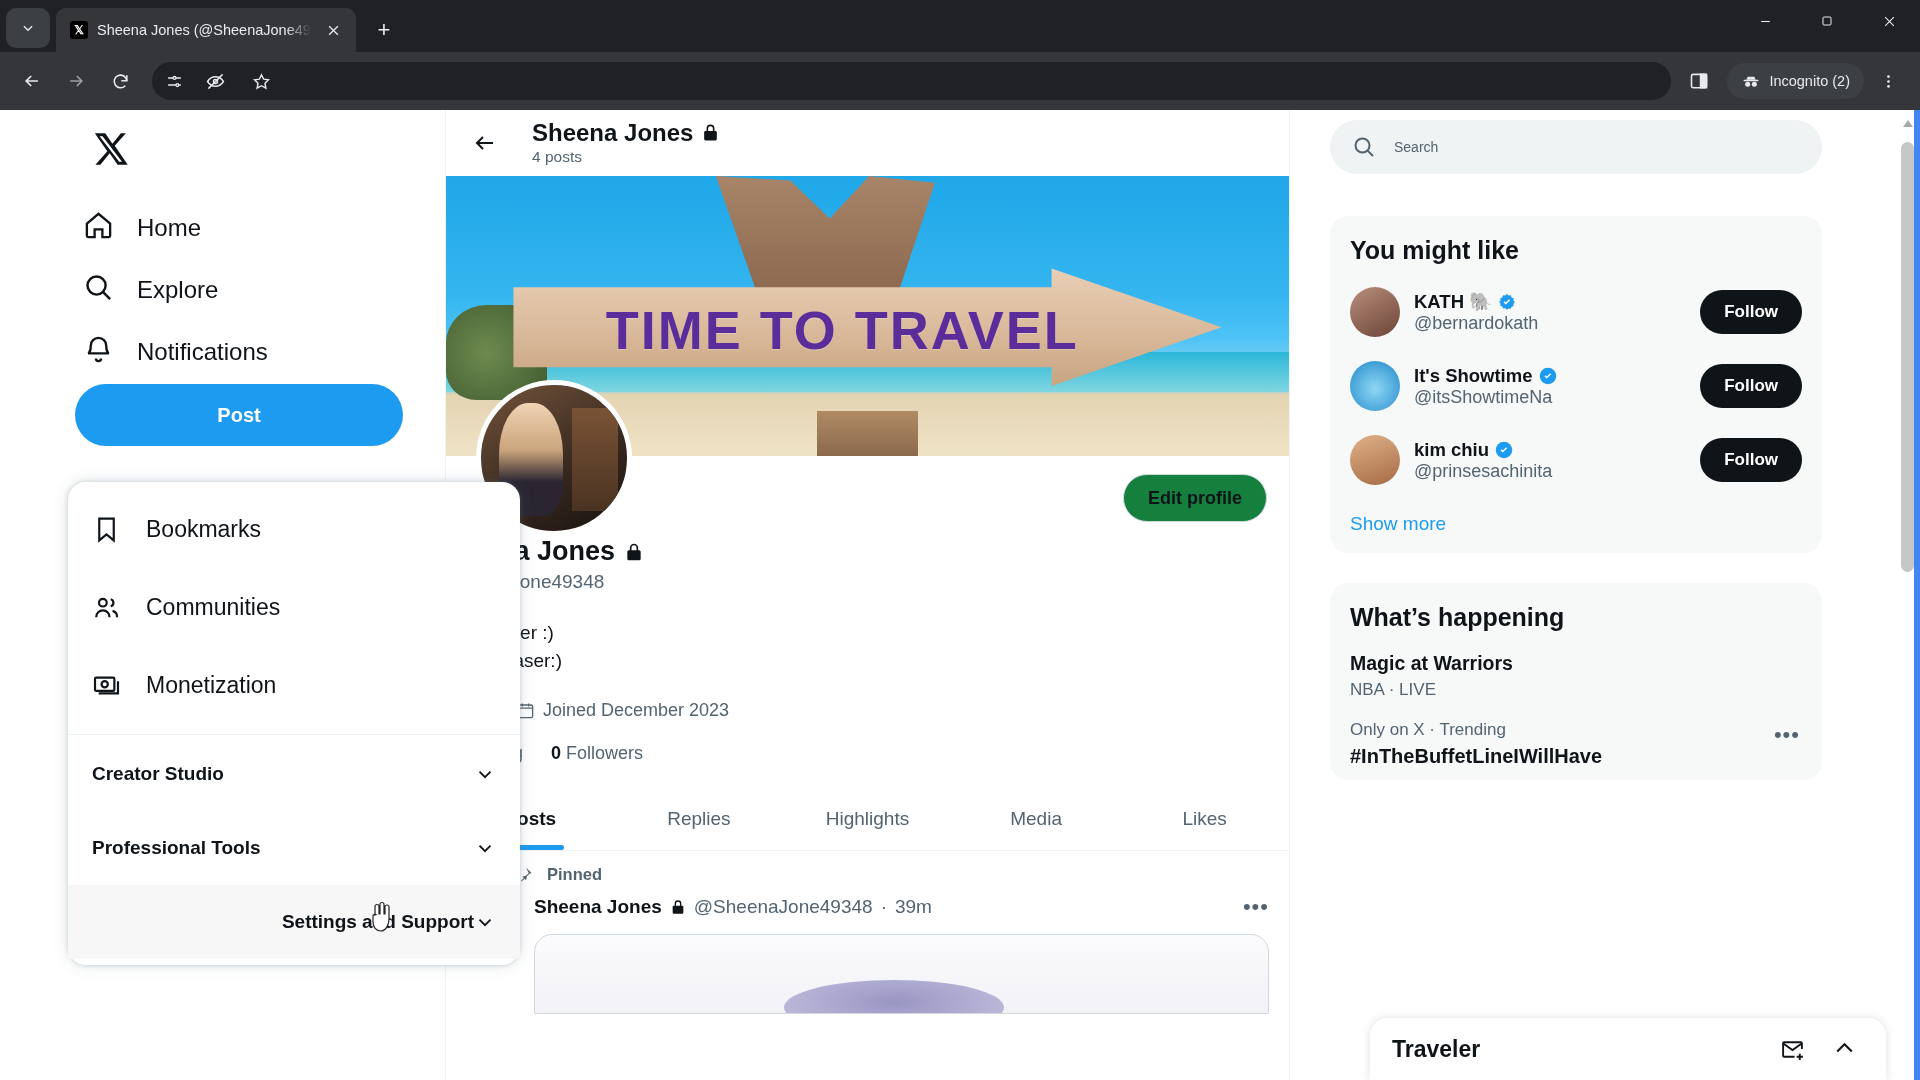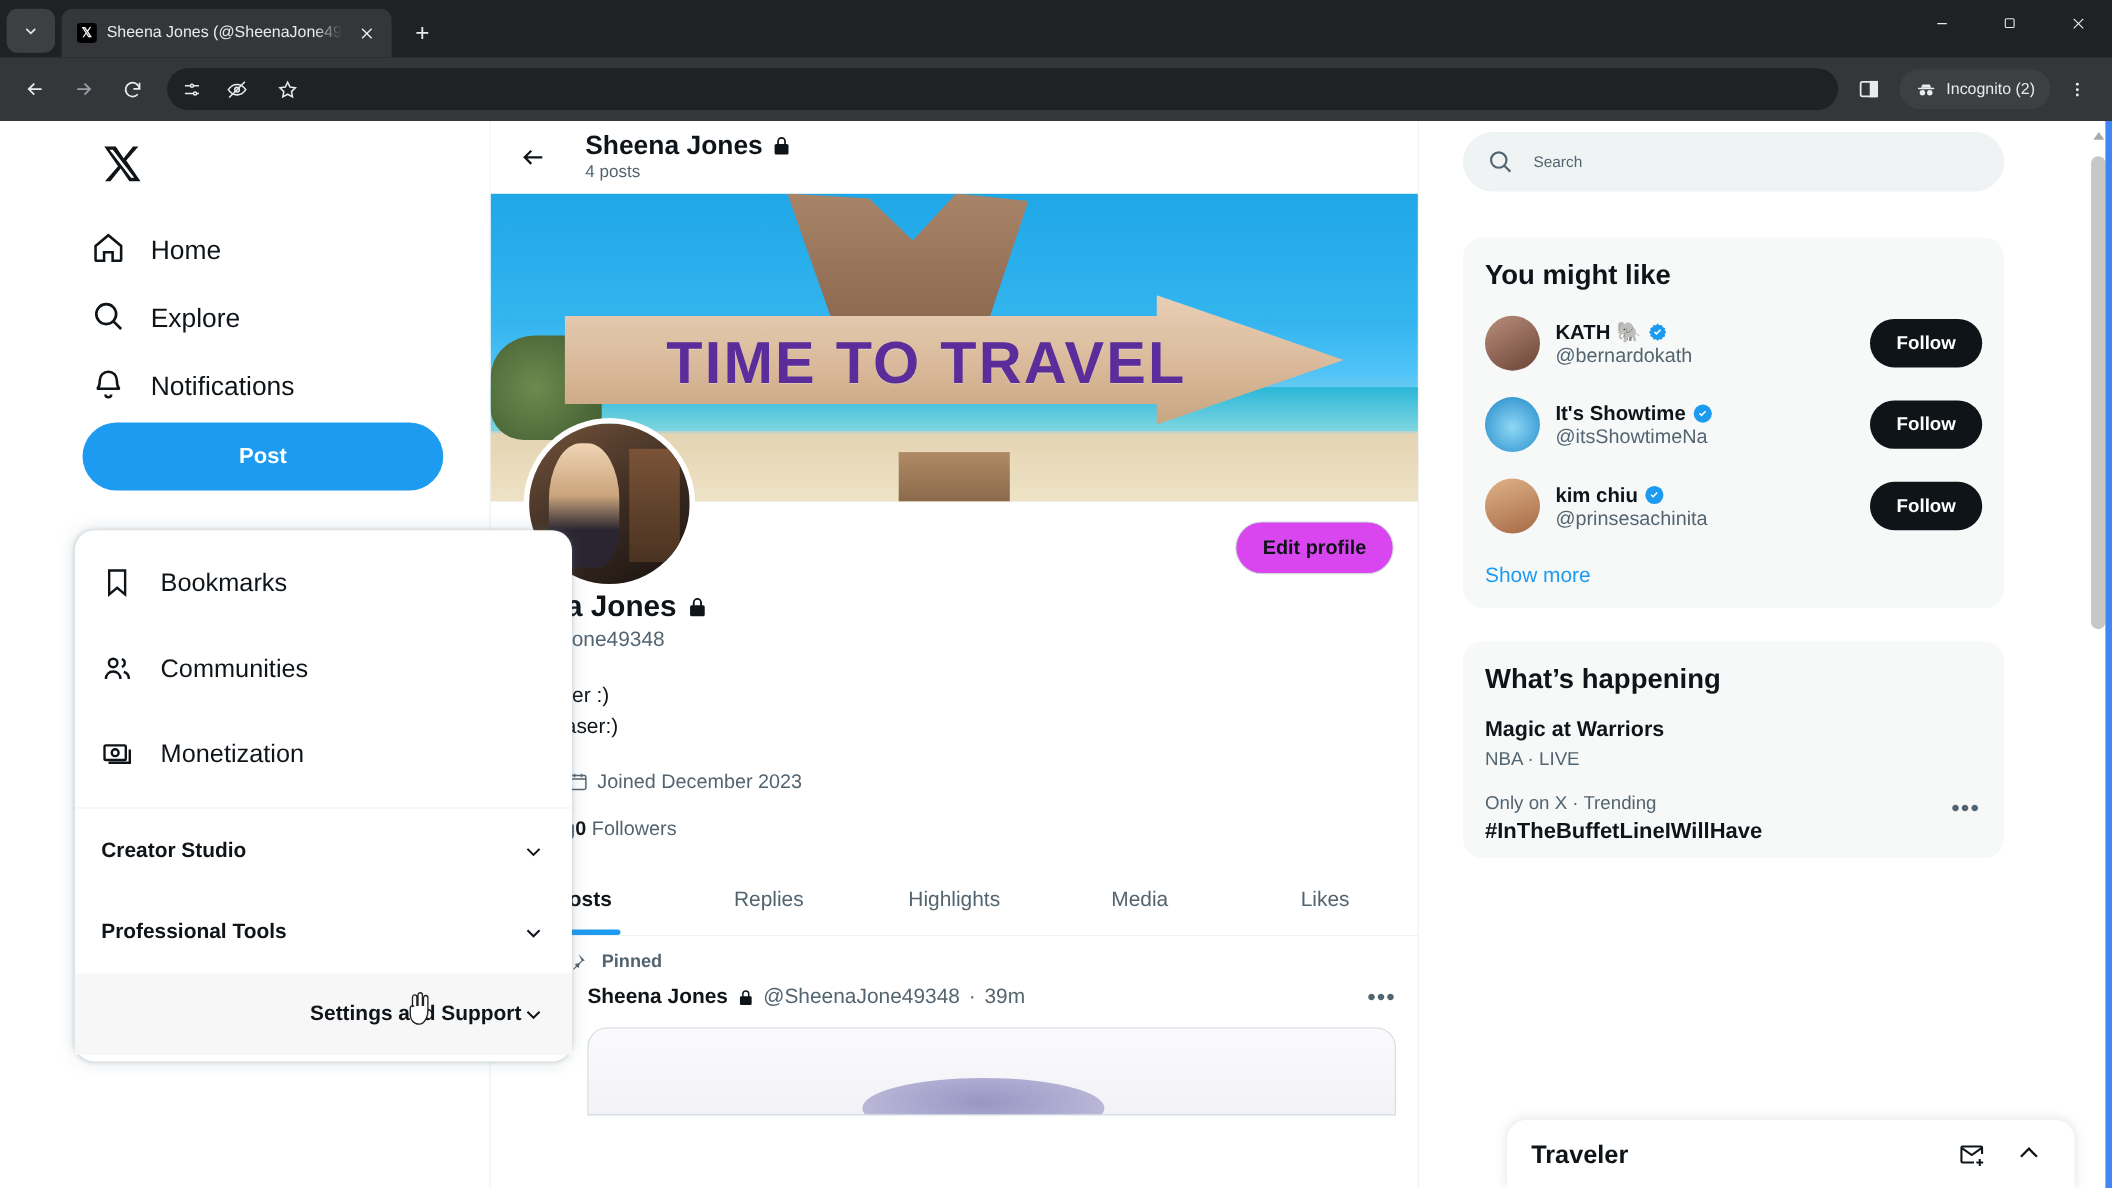--- a/index.html
+++ b/index.html
@@ -152,29 +152,29 @@
     background: linear-gradient(150deg,#74543c,#3a2a20 55%,#191210);
   }
   .avatar-big::after { content:""; position:absolute; left:12%; top:12%; width:44%; height:78%;
     background: linear-gradient(180deg,#f0d4b4 0%,#caa47c 42%,#2a2530 70%); border-radius: 45% 45% 30% 30%; }
   .avatar-big .doorway { position:absolute; right:6%; top:16%; width:32%; height:70%;
     background: linear-gradient(180deg,#7a5336,#4a3322); }
 
   .profile-actions { display:flex; justify-content:flex-end; padding-top: 18px; height: 74px; }
   .edit-profile {
     height: 48px; padding: 0 24px; border-radius: 26px; border:1px solid #cfd9de;
-    background:#d946ef; color:#0f1419; font-size: 18px; font-weight: bold;
+    background:#15803d; color:#0f1419; font-size: 18px; font-weight: bold;
     font-family: "Liberation Sans", sans-serif; display:flex; align-items:center;
   }
   .prof-name { font-size: 27px; font-weight: bold; color:#0f1419; display:flex; align-items:center; gap:9px; margin-top: 6px; }
   .prof-handle { font-size: 19px; color:#536471; margin-top: 4px; }
   .prof-bio { font-size: 19px; color:#0f1419; margin-top: 26px; line-height: 1.45; }
   .prof-meta { display:flex; align-items:center; gap: 10px; margin-top: 26px; color:#536471; font-size: 18px; }
   .prof-meta .grp { display:flex; align-items:center; gap: 8px; }
-  .prof-stats { display:flex; margin-top: 22px; font-size: 18px; color:#536471; }
+  .prof-stats { display:flex; gap: 28px; margin-top: 22px; font-size: 18px; color:#536471; }
   .prof-stats b { color:#0f1419; }
 
   .tabs { display:flex; border-bottom: 1px solid #eff3f4; margin-top: 24px; }
   .tabs .tabx { flex: 1 1 0; height: 62px; display:flex; align-items:center; justify-content:center;
     font-size: 19px; color:#536471; position: relative; }
   .tabs .tabx.active { color:#0f1419; font-weight: bold; }
   .tabs .tabx.active::after { content:""; position:absolute; bottom:0; left:50%; transform:translateX(-50%);
     width: 68px; height: 5px; background:#1d9bf0; border-radius: 3px; }
 
   .post { padding: 14px 20px 0 20px; }

